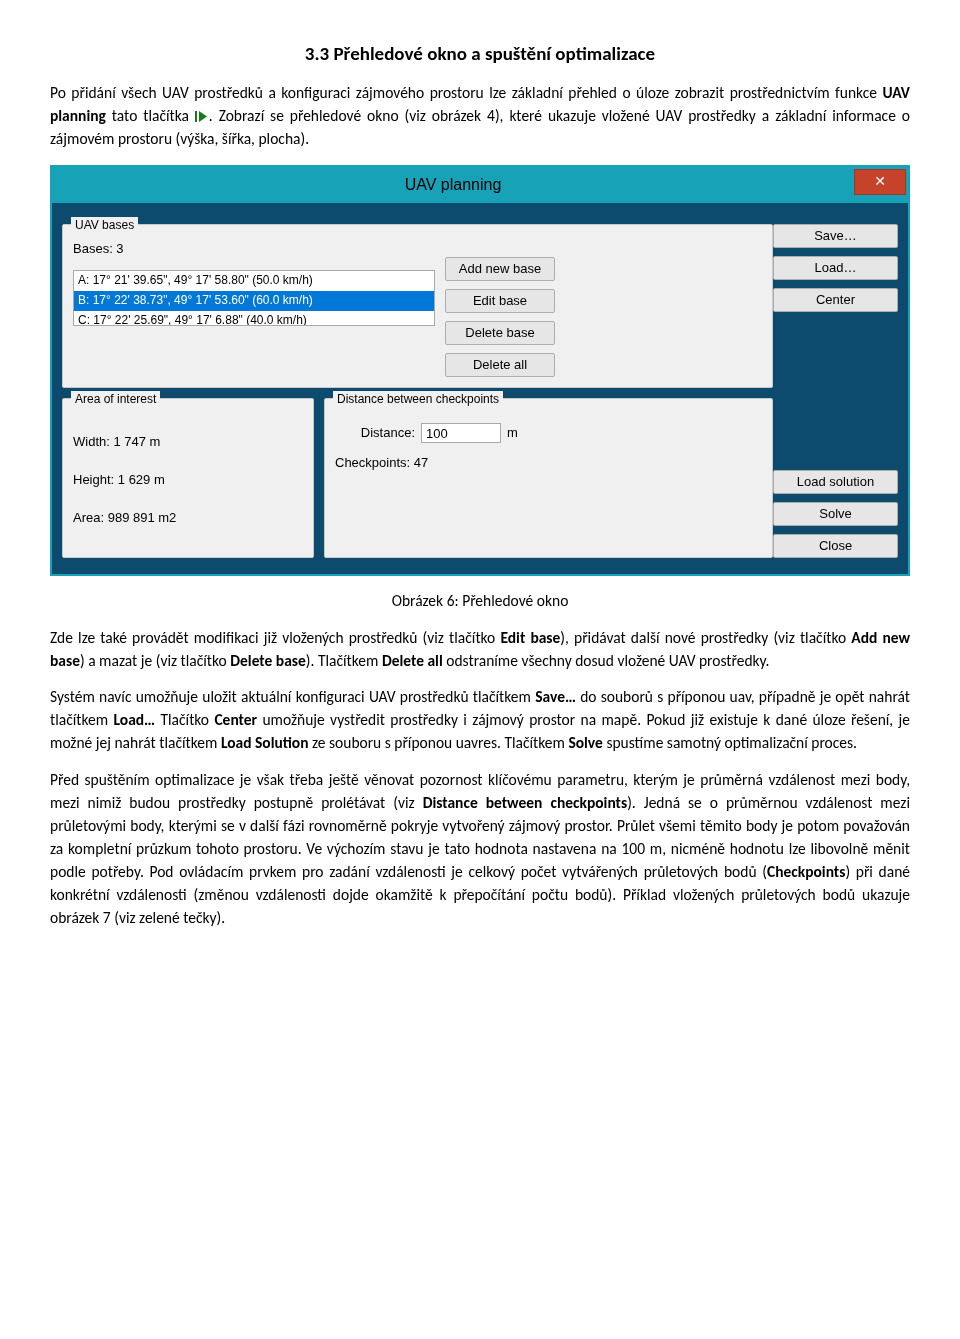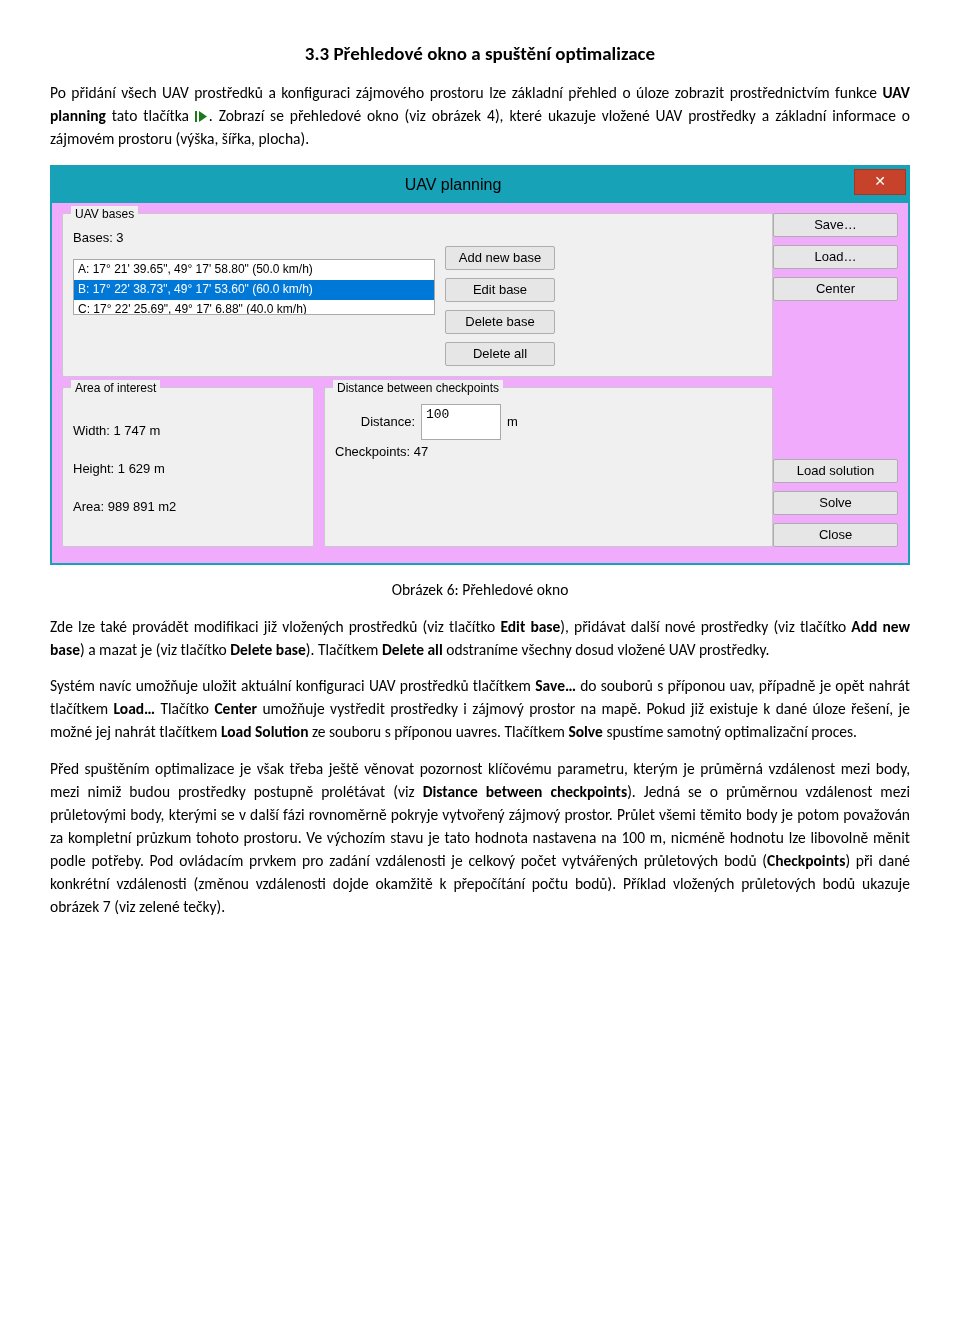--- a/index.html
+++ b/index.html
@@ -62,22 +62,22 @@
     margin: 2px 2px 0 0;
     background: #c7422a;
     color: #fff;
     text-align: center;
     line-height: 22px;
     font-size: 14px;
     border: 1px solid #a03624;
     align-self: flex-start;
   }
   .win-body {
-    background: #f0abfc;
-    padding: 10px 10px 16px 10px;
+    background: #0c4a6e;
+    padding: 21px 10px 16px 10px;
     display: flex;
   }
   .col-main { flex: 1; display: flex; flex-direction: column; gap: 10px; }
   .col-side { width: 125px; display: flex; flex-direction: column; gap: 4px; }
   .group {
     border: 1px solid #c9c9c9;
     border-radius: 2px;
     background: #f0f0f0;
     position: relative;
     padding: 14px 10px 10px 10px;
@@ -128,32 +128,31 @@
   .lower {
     display: flex;
     gap: 10px;
     align-items: stretch;
   }
   .kv { font-size: 13px; margin: 19px 0; }
   .dist-row {
     display: flex;
     align-items: center;
     gap: 6px;
-    margin: 2px 0;
+    margin: 10px 0;
   }
   .dist-input {
     border: 1px solid #a9a9a9;
     background: #fff;
     width: 80px;
-    height: 36px;
+    height: 20px;
     padding: 0 4px;
     font-size: 13px;
     box-sizing: border-box;
     line-height: 20px;
-    font-family: Liberation Mono, monospace;
   }
 </style>
 </head>
 <body>
 
 <h2>3.3 Přehledové okno a spuštění optimalizace</h2>
 
 <p>
   <span>Po přidání všech UAV prostředků a konfiguraci zájmového prostoru lze základní přehled o úloze zobrazit prostřednictvím funkce </span><span class="bold">UAV planning</span><span> tato tlačítka </span><span class="icon-play"><svg viewBox="0 0 14 11">
         <rect x="0" y="0" width="2" height="11" fill="#1a7a1a"></rect>

